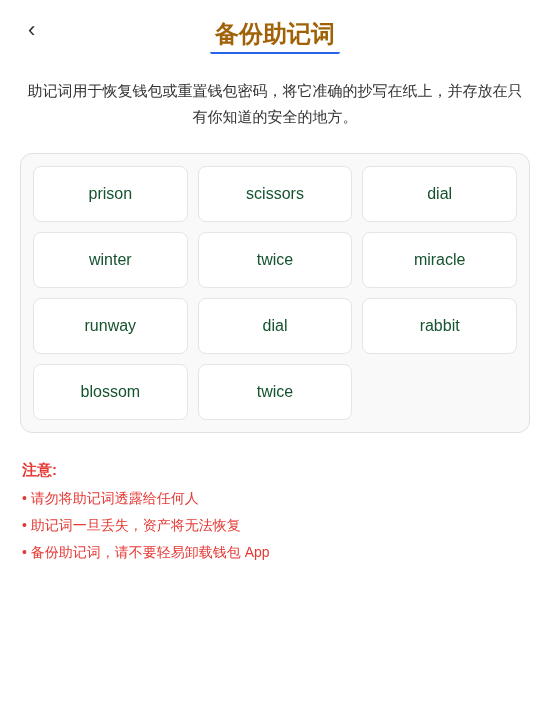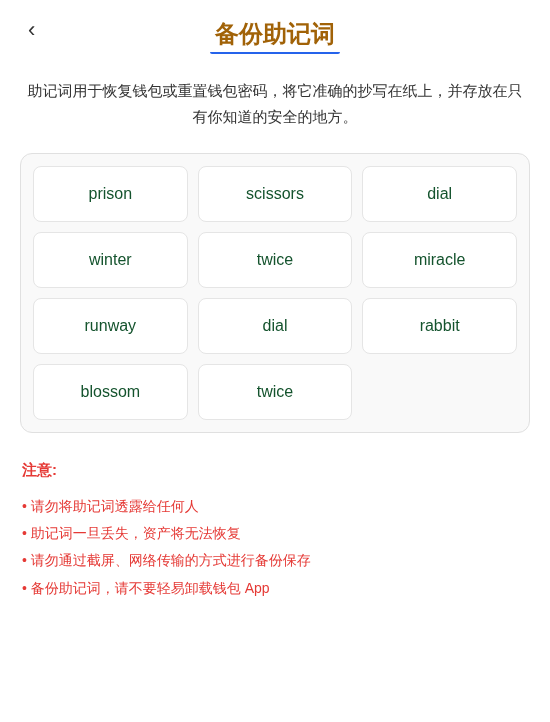--- a/index.html
+++ b/index.html
@@ -92,21 +92,21 @@
     }
 
     .notice-section {
       padding: 10px 22px 20px 22px;
     }
 
     .notice-title {
       font-size: 15px;
       font-weight: 600;
       color: #e53935;
-      margin-bottom: 14px;
+      margin-bottom: 6px;
     }
 
     .notice-list {
       list-style: none;
       padding: 0;
     }
 
     .notice-item {
       font-size: 14px;
       color: #e53935;
@@ -143,16 +143,15 @@
       <div class="mnemonic-cell">blossom</div>
       <div class="mnemonic-cell">twice</div>
     </div>
 </div>
 
 <div class="notice-section">
   <div class="notice-title">注意:</div>
   <ul class="notice-list" id="notice-list">
   <li class="notice-item">请勿将助记词透露给任何人</li>
       <li class="notice-item">助记词一旦丢失，资产将无法恢复</li>
-      <li class="notice-item">请勿通过截屏、网络传输的方式进行备份保存</li>
       <li class="notice-item">备份助记词，请不要轻易卸载钱包 App</li>
     </ul>
 </div>
 
 </body></html>

